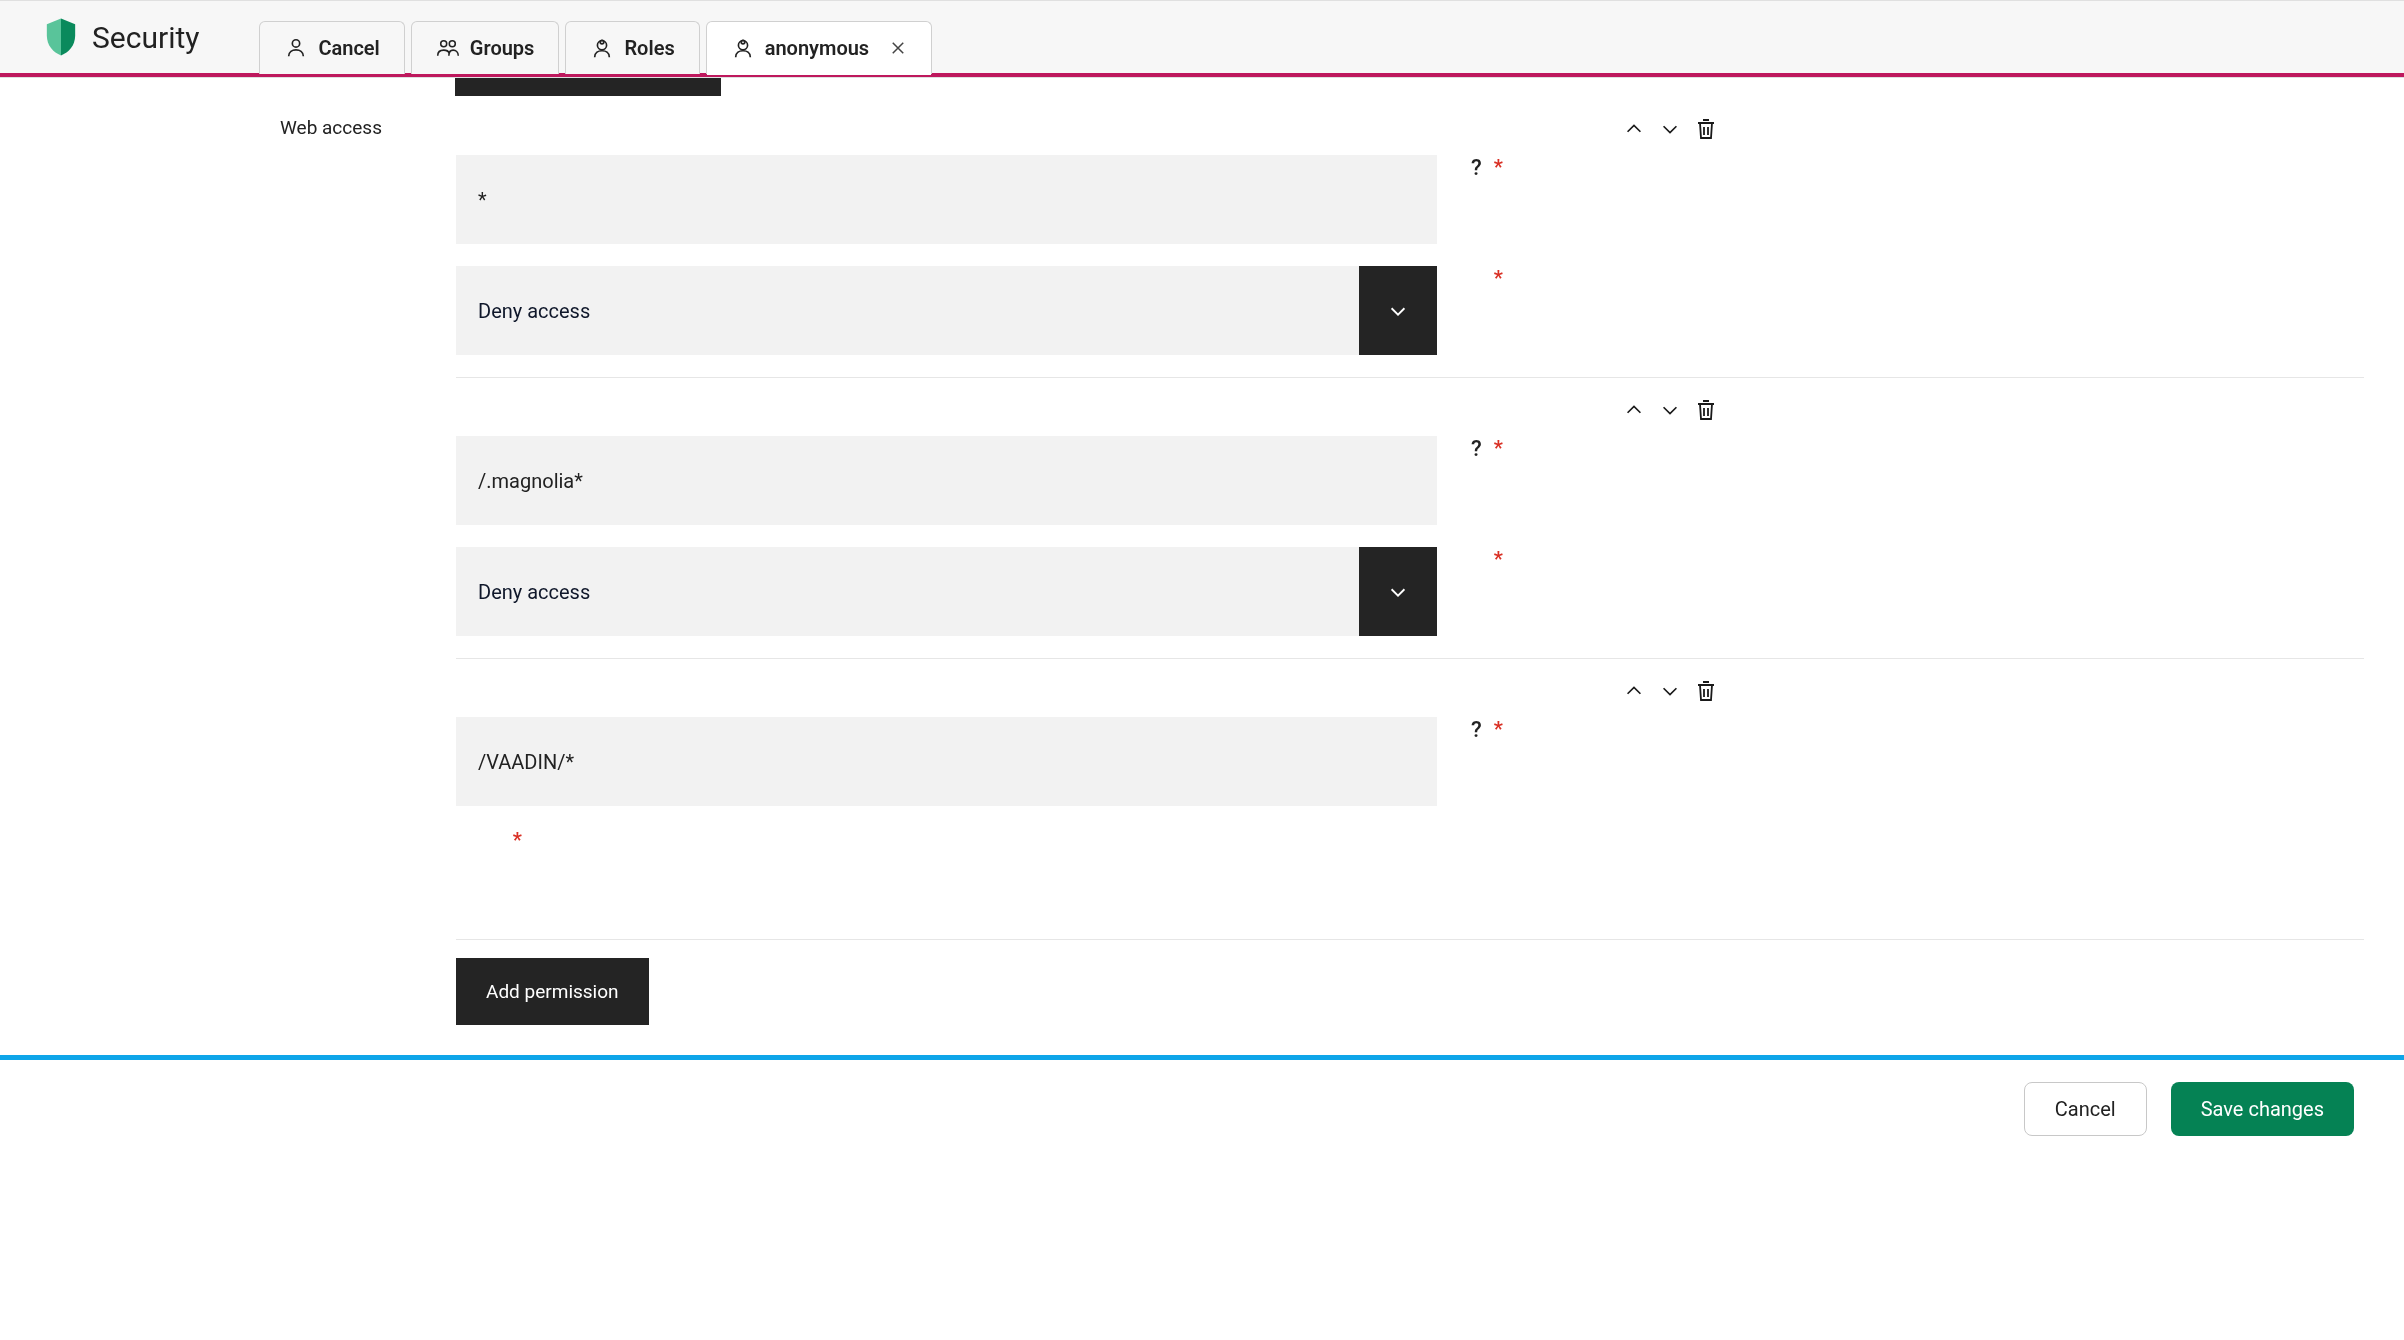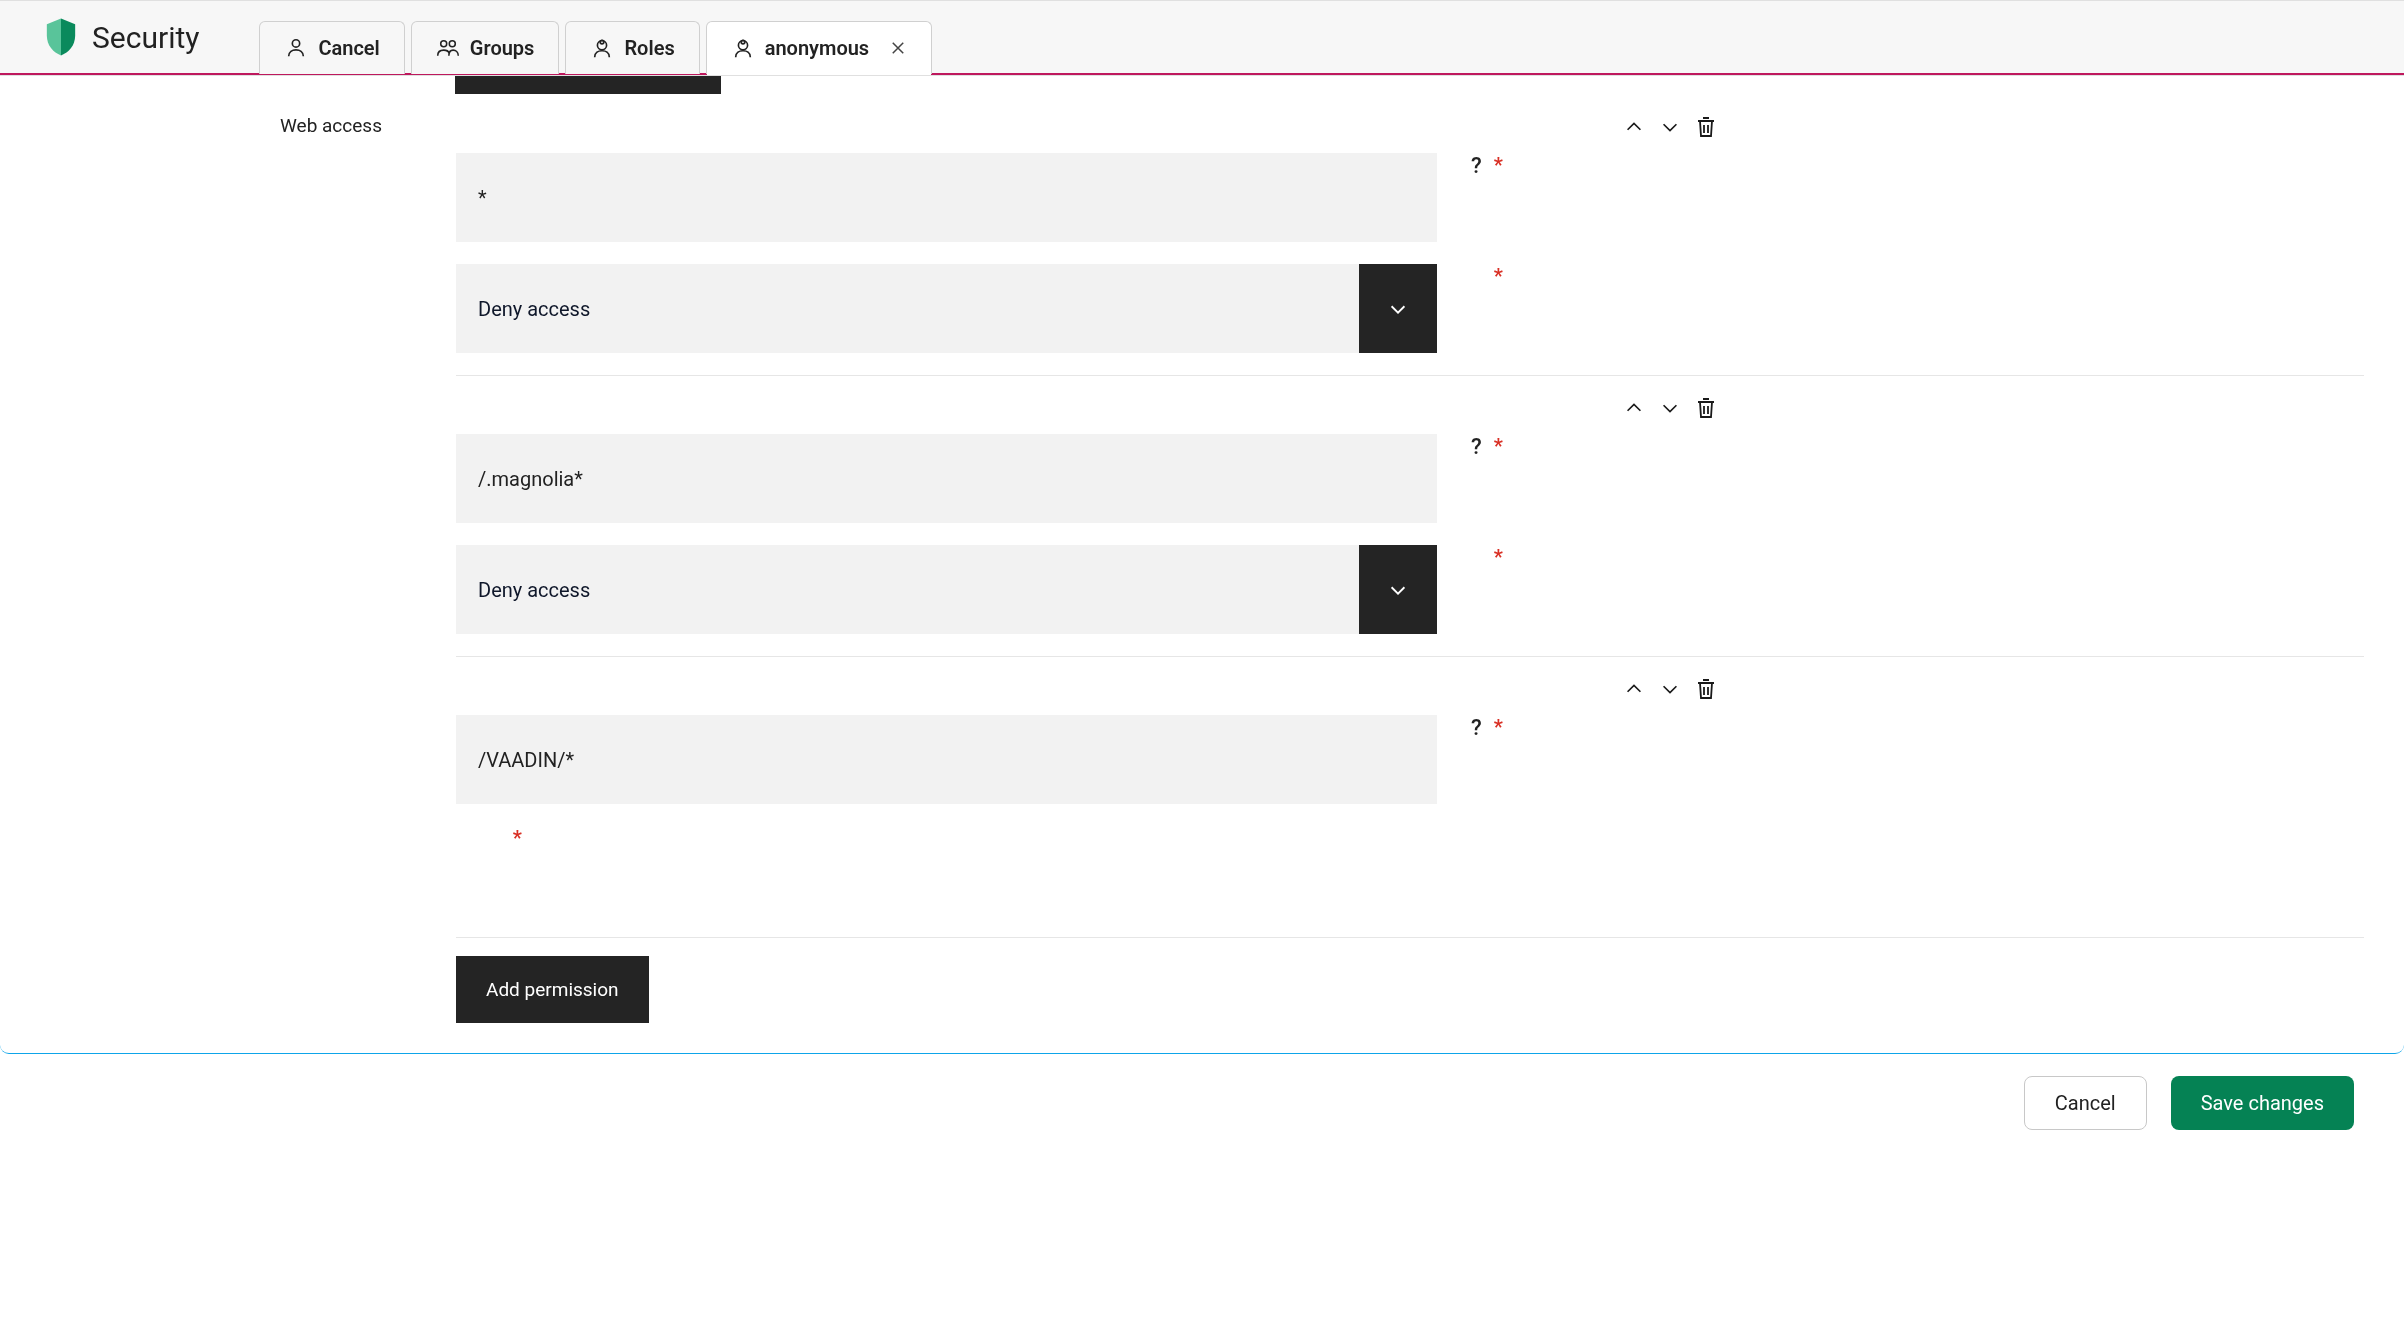--- a/index.html
+++ b/index.html
@@ -19,21 +19,21 @@
       background: #f7f7f7;
       border-top: 1px solid #e0e0e0;
       border-bottom: 1px solid #e0e0e0;
       padding-top: 6px;
     }
     .header {
       display: flex;
       align-items: flex-end;
       background: #f7f7f7;
       padding: 10px 0 0 44px;
-      border-bottom: 2px solid #be185d;
+      border-bottom: 4px solid #be185d;
     }
     .app-title-wrap {
       display: flex;
       align-items: center;
       gap: 14px;
       margin-right: 60px;
       padding-bottom: 16px;
     }
     .shield-icon svg {
       width: 34px;
@@ -89,22 +89,21 @@
       width: 18px;
       height: 18px;
       stroke: #444;
       fill: none;
       stroke-width: 2;
       margin-left: 10px;
     }
     .content-wrap {
       background: #fff;
       width: 100%;
-      border-bottom: 1px solid #0ea5e9;
-      border-radius: 9px;
+      border-bottom: 5px solid #0ea5e9;
     }
     .black-bar-remnant {
       width: 266px;
       height: 18px;
       background: #242424;
       margin-left: 455px;
     }
     .content {
       padding: 20px 40px 30px 280px;
     }

